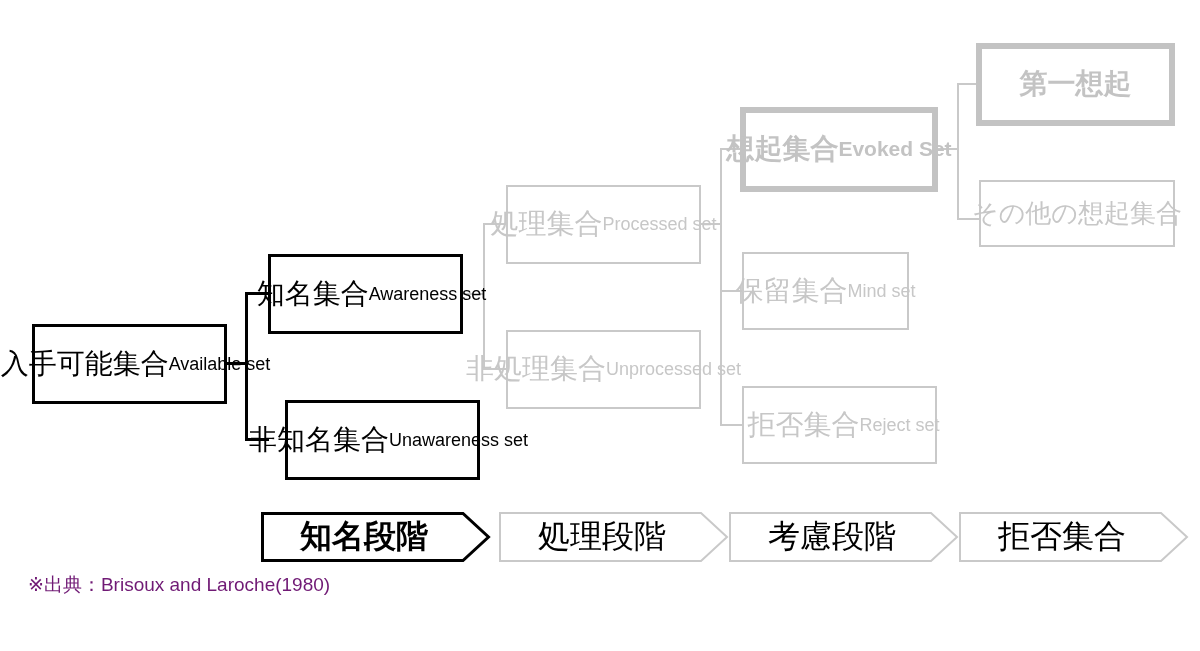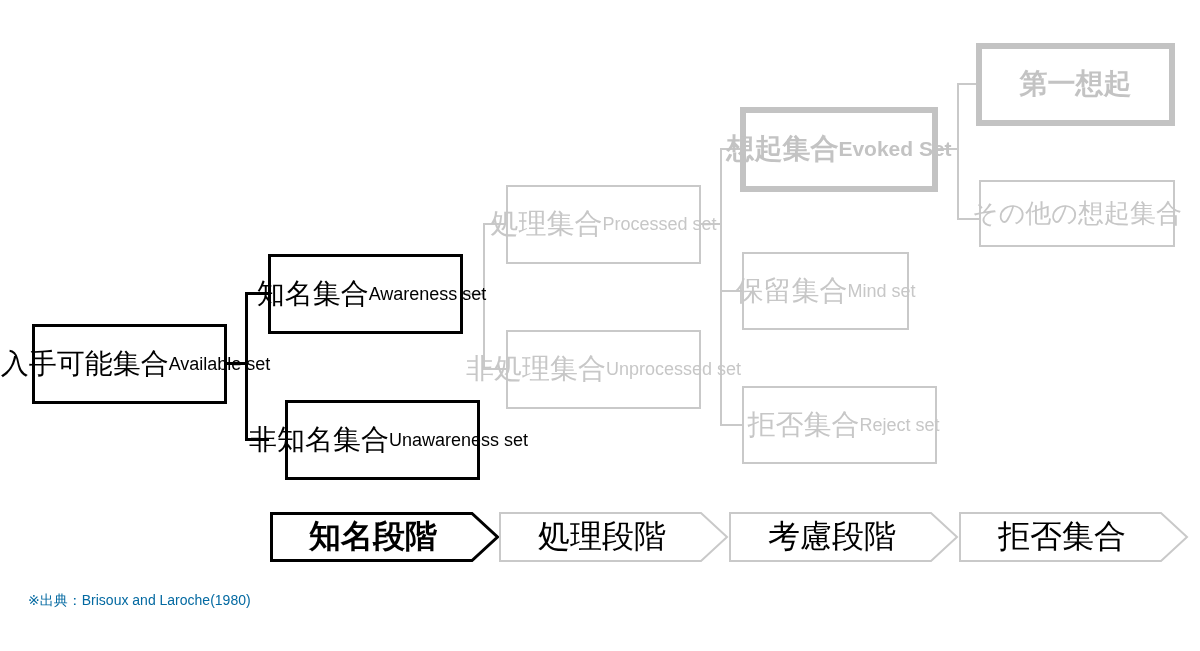--- a/index.html
+++ b/index.html
@@ -73,31 +73,31 @@
   #l4c { left: 957px; top: 218px; width: 23px; height: 2px; }
 
   
   .chev { position: absolute; top: 512px; width: 230px; height: 50px; }
   .chev svg { position: absolute; left: 0; top: 0; display: block; }
   .chev .lbl {
     position: absolute; left: 0; top: 0; width: 206px; height: 50px;
     display: flex; align-items: center; justify-content: center;
     font-size: 32px; white-space: nowrap;
   }
-  #chev-awareness    { left: 270px; }
+  #chev-awareness    { left: 261px; }
   #chev-processing   { left: 499px; }
   #chev-consideration{ left: 729px; border-radius: 19px; }
   #chev-preference   { left: 959px; }
   .chev-black .lbl { color: #000000; font-weight: bold; }
   .chev-gray  .lbl { color: #000000; }
 
   
   .citation {
-    position: absolute; left: 28px; top: 592px;
-    font-size: 14px; color: #0369a1; white-space: nowrap;
+    position: absolute; left: 28px; top: 572px;
+    font-size: 19px; color: #701a75; white-space: nowrap;
   }
 </style>
 </head>
 <body>
 
 <div class="canvas">
 
   <div class="cline ck" id="l1a"></div>
   <div class="cline ck" id="l1v"></div>
   <div class="cline ck" id="l1b"></div>

